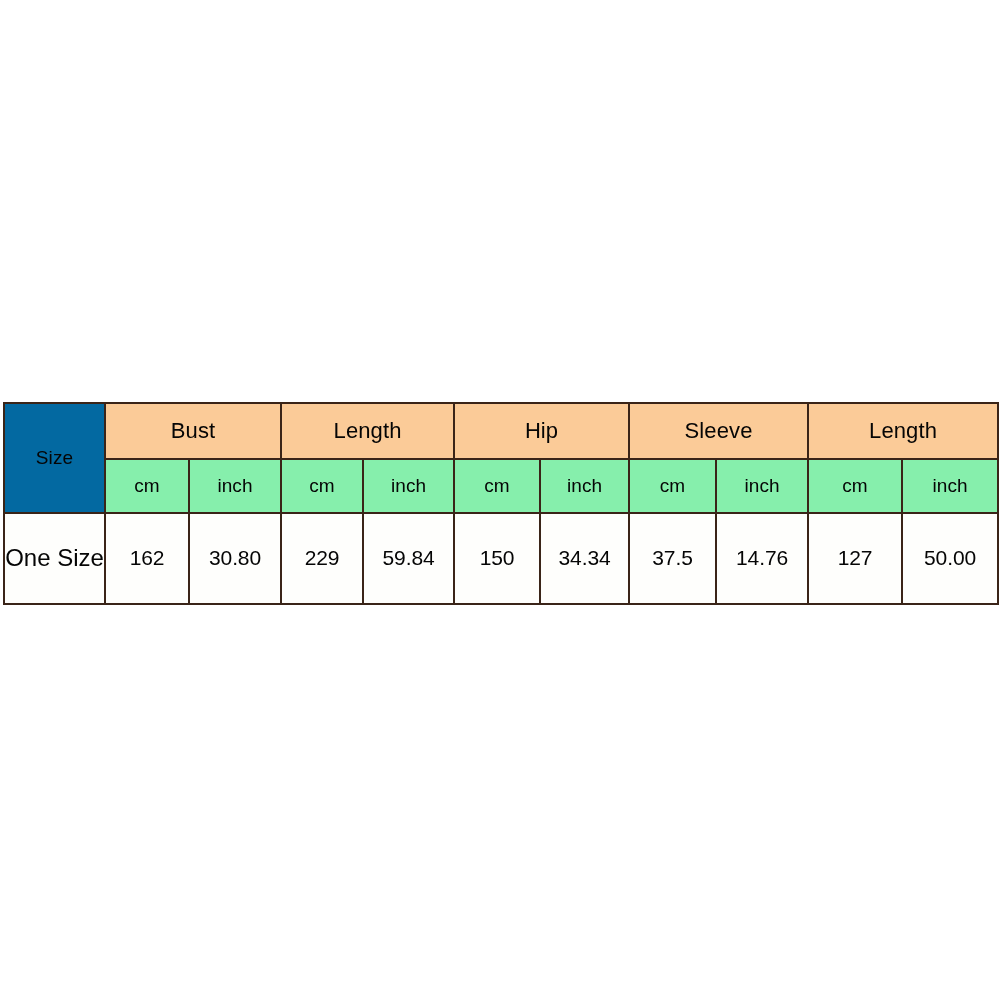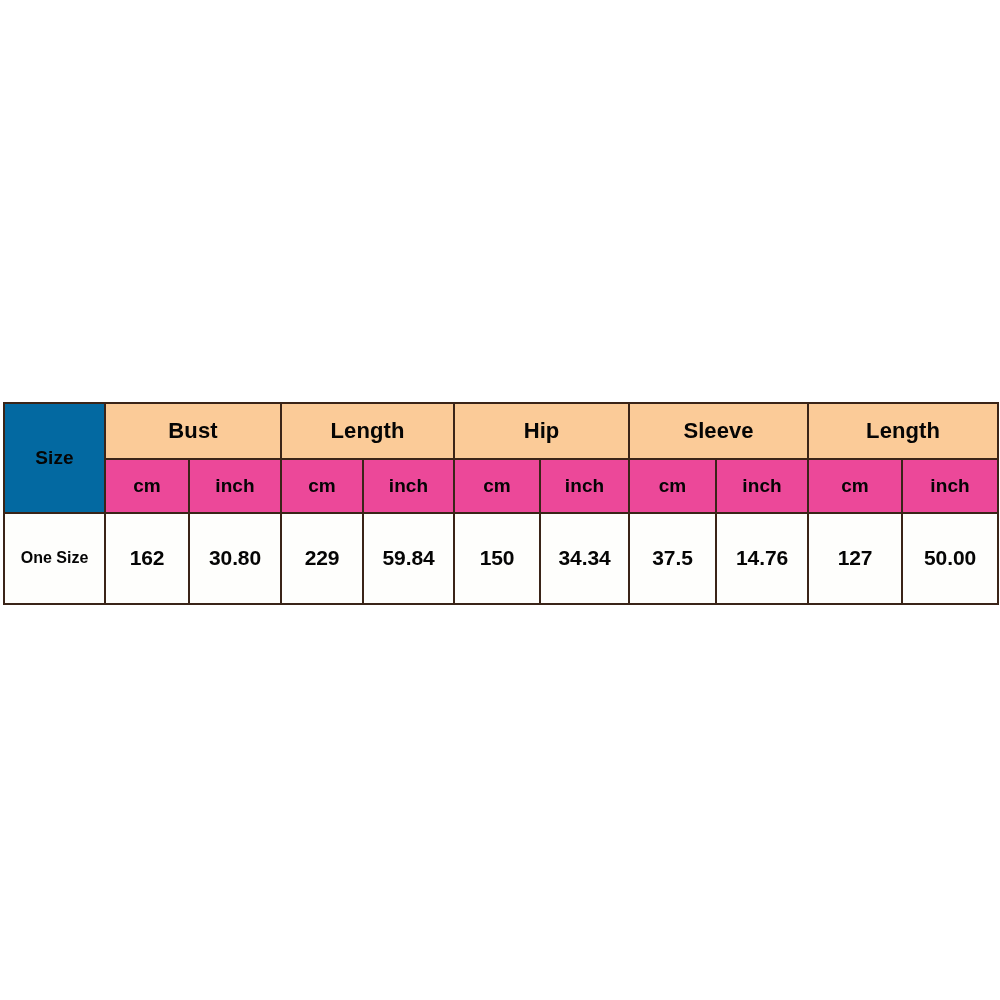--- a/index.html
+++ b/index.html
@@ -31,21 +31,21 @@
     table-layout: fixed;
     border: 2px solid #3a2418;
   }
 
   table.size-chart td,
   table.size-chart th {
     border: 2px solid #3a2418;
     text-align: center;
     vertical-align: middle;
     color: #050505;
-    font-weight: bold;
+    font-weight: normal;
     padding: 0;
     line-height: 1.18;
   }
 
   
   .grp-head {
     background: #fbcb98;
     font-size: 22px;
     letter-spacing: 0.1px;
     height: 54px;
@@ -53,33 +53,33 @@
 
   
   .size-head {
     background: #0369a1;
     font-size: 19px;
     letter-spacing: 0.1px;
   }
 
   
   .unit-head {
-    background: #ec4899;
+    background: #86efac;
     font-size: 19px;
     height: 52px;
     letter-spacing: 0.1px;
   }
 
   
   .data-row td {
     background: #fefefc;
     height: 89px;
   }
   .row-label {
-    font-size: 16px;
+    font-size: 24px;
     padding: 0 6px;
     line-height: 1.38;
     margin-left: 12px;
   }
   .data-cell {
     font-size: 21px;
     letter-spacing: -0.1px;
   }
 
   

